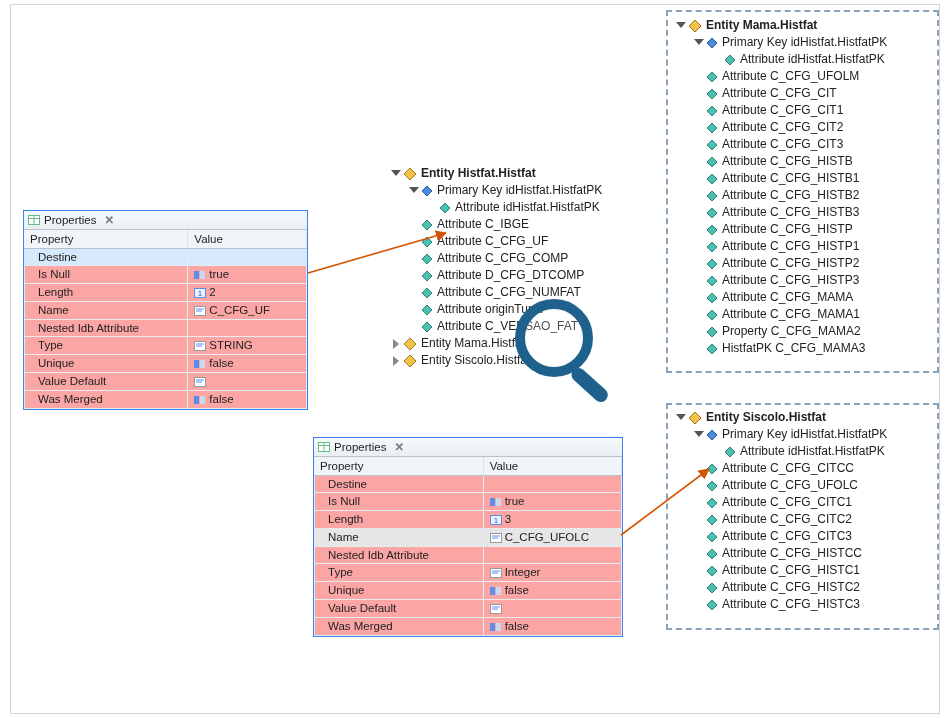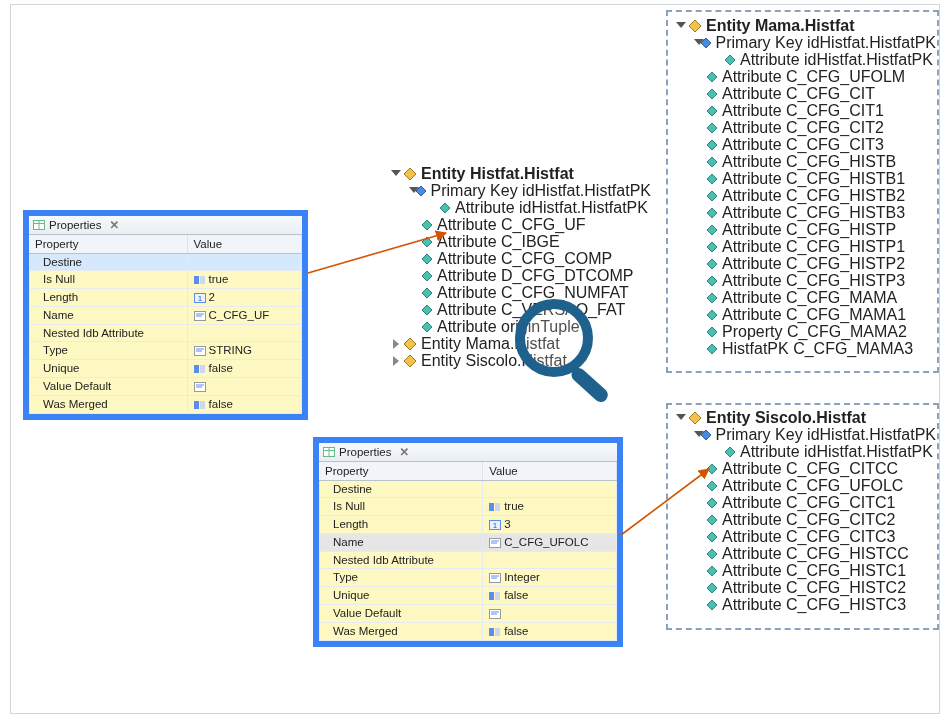--- a/index.html
+++ b/index.html
@@ -16,22 +16,22 @@
   }
   .canvas {
     position: absolute;
     left: 10px; top: 4px; right: 10px; bottom: 4px;
     border: 1px solid #cfd6dd;
   }
 
   
   .props-panel {
     position: absolute;
-    background: #fef9c3;
-    border: 6px solid #3b82f6;
+    background: #fca5a5;
+    border: 1px solid #3b82f6;
     font-size: 11.5px;
     box-shadow: 0 0 0 1px #e3e8ee inset;
   }
   .props-panel .titlebar {
     display: flex; align-items: center;
     padding: 2px 4px;
     border-bottom: 1px solid #b8c2cc;
     background: linear-gradient(#f7fafc,#e9eef3);
     gap: 4px;
   }
@@ -58,21 +58,21 @@
   .props-panel tr.sel td  { background: #d6e8fb; }
   .props-panel tr.sel2 td { background: #e6e6e6; }
   .t-icon {
     display: inline-block; vertical-align: middle;
     margin-right: 3px;
   }
 
   
   .tree {
     position: absolute;
-    font-size: 16px;
+    font-size: 12px;
     line-height: 17px;
   }
   .tree .row {
     display: flex; align-items: center;
     gap: 2px;
     white-space: nowrap;
   }
   .tree .indent0 { padding-left: 0; }
   .tree .indent1 { padding-left: 18px; }
   .tree .indent2 { padding-left: 36px; }
@@ -229,34 +229,34 @@
         <svg class="icon" viewBox="0 0 12 12">
           <polygon points="6,1 11,6 6,11 1,6" fill="#4bbfb0" stroke="#2a857a"></polygon>
         </svg>
         <span class="label" style="">Attribute idHistfat.HistfatPK</span>
       </div>
       <div class="row indent1">
         <span class="caret none"></span>
         <svg class="icon" viewBox="0 0 12 12">
           <polygon points="6,1 11,6 6,11 1,6" fill="#4bbfb0" stroke="#2a857a"></polygon>
         </svg>
+        <span class="label" style="">Attribute C_IBGE</span>
+      </div>
+      <div class="row indent1">
+        <span class="caret none"></span>
+        <svg class="icon" viewBox="0 0 12 12">
+          <polygon points="6,1 11,6 6,11 1,6" fill="#4bbfb0" stroke="#2a857a"></polygon>
+        </svg>
         <span class="label" style="">Attribute C_CFG_UF</span>
       </div>
       <div class="row indent1">
         <span class="caret none"></span>
         <svg class="icon" viewBox="0 0 12 12">
           <polygon points="6,1 11,6 6,11 1,6" fill="#4bbfb0" stroke="#2a857a"></polygon>
         </svg>
-        <span class="label" style="">Attribute C_IBGE</span>
-      </div>
-      <div class="row indent1">
-        <span class="caret none"></span>
-        <svg class="icon" viewBox="0 0 12 12">
-          <polygon points="6,1 11,6 6,11 1,6" fill="#4bbfb0" stroke="#2a857a"></polygon>
-        </svg>
         <span class="label" style="">Attribute C_CFG_COMP</span>
       </div>
       <div class="row indent1">
         <span class="caret none"></span>
         <svg class="icon" viewBox="0 0 12 12">
           <polygon points="6,1 11,6 6,11 1,6" fill="#4bbfb0" stroke="#2a857a"></polygon>
         </svg>
         <span class="label" style="">Attribute D_CFG_DTCOMP</span>
       </div>
       <div class="row indent1">
@@ -264,28 +264,28 @@
         <svg class="icon" viewBox="0 0 12 12">
           <polygon points="6,1 11,6 6,11 1,6" fill="#4bbfb0" stroke="#2a857a"></polygon>
         </svg>
         <span class="label" style="">Attribute C_CFG_NUMFAT</span>
       </div>
       <div class="row indent1">
         <span class="caret none"></span>
         <svg class="icon" viewBox="0 0 12 12">
           <polygon points="6,1 11,6 6,11 1,6" fill="#4bbfb0" stroke="#2a857a"></polygon>
         </svg>
+        <span class="label" style="">Attribute originTuple</span>
+      </div>
+      <div class="row indent1">
+        <span class="caret none"></span>
+        <svg class="icon" viewBox="0 0 12 12">
+          <polygon points="6,1 11,6 6,11 1,6" fill="#4bbfb0" stroke="#2a857a"></polygon>
+        </svg>
         <span class="label" style="">Attribute C_VERSAO_FAT</span>
-      </div>
-      <div class="row indent1">
-        <span class="caret none"></span>
-        <svg class="icon" viewBox="0 0 12 12">
-          <polygon points="6,1 11,6 6,11 1,6" fill="#4bbfb0" stroke="#2a857a"></polygon>
-        </svg>
-        <span class="label" style="">Attribute originTuple</span>
       </div>
       <div class="row indent0">
         <span class="caret right"></span>
         <svg class="icon14" viewBox="0 0 14 14">
           <polygon points="7,1 13,7 7,13 1,7" fill="#f4c24b" stroke="#a07a1a"></polygon>
         </svg>
         <span class="label" style="">Entity Mama.Histfat</span>
       </div>
       <div class="row indent0">
         <span class="caret right"></span>

